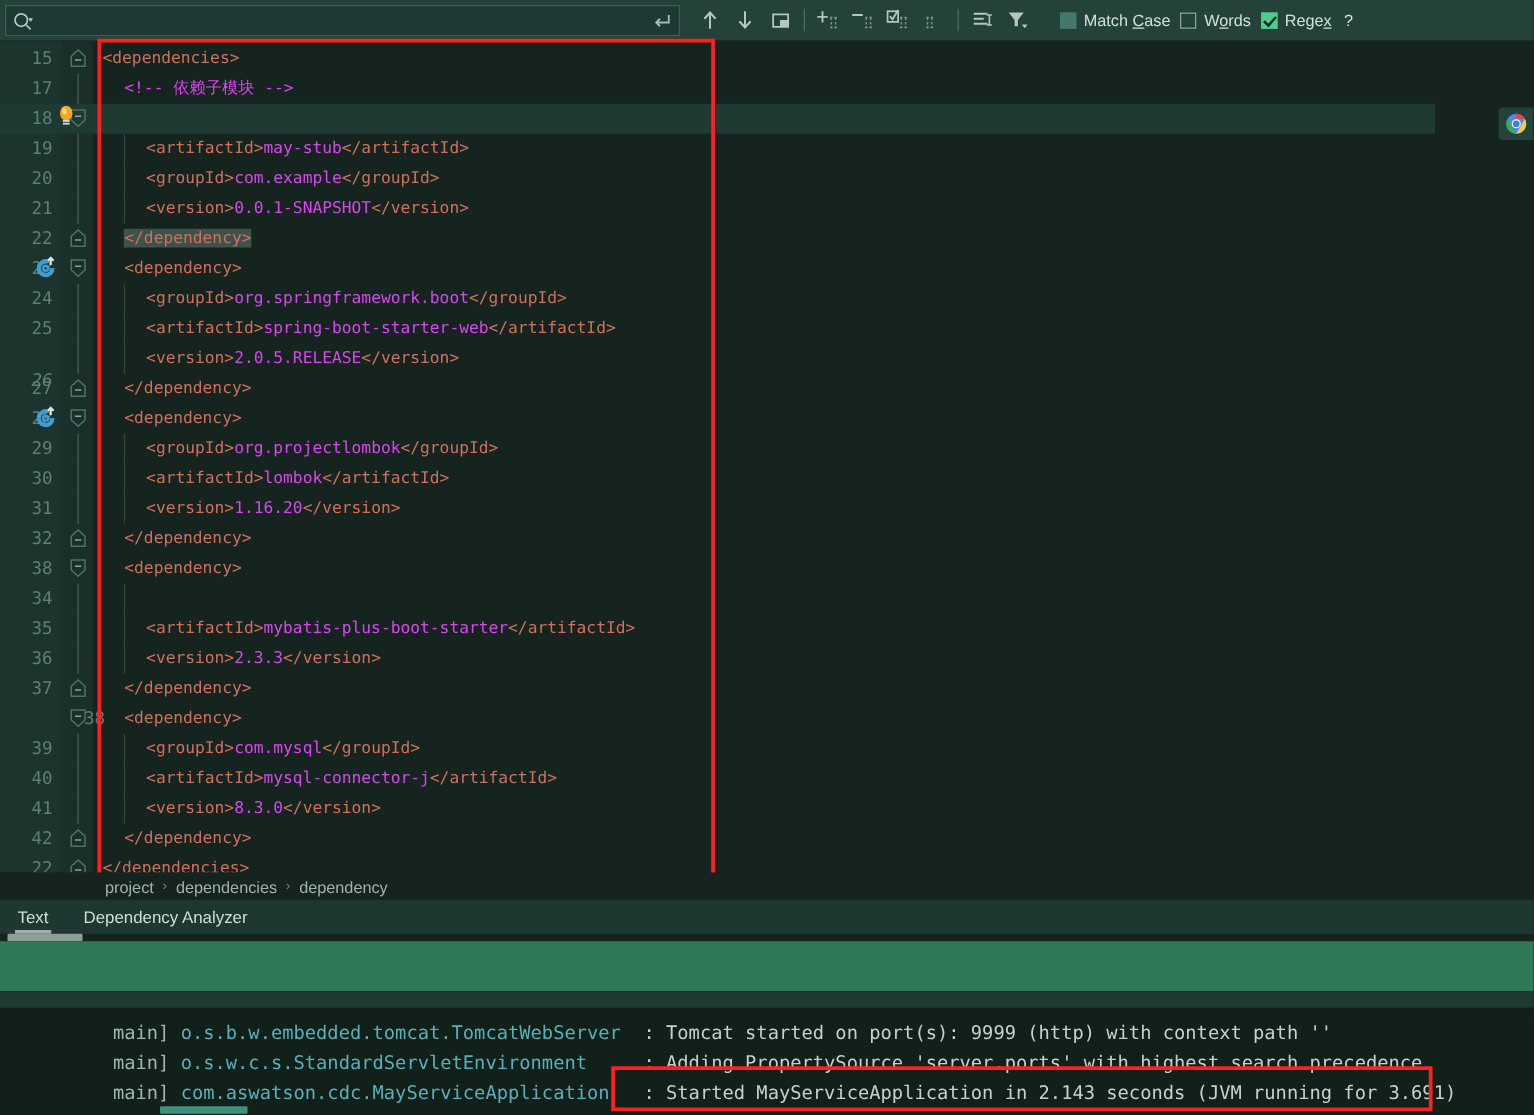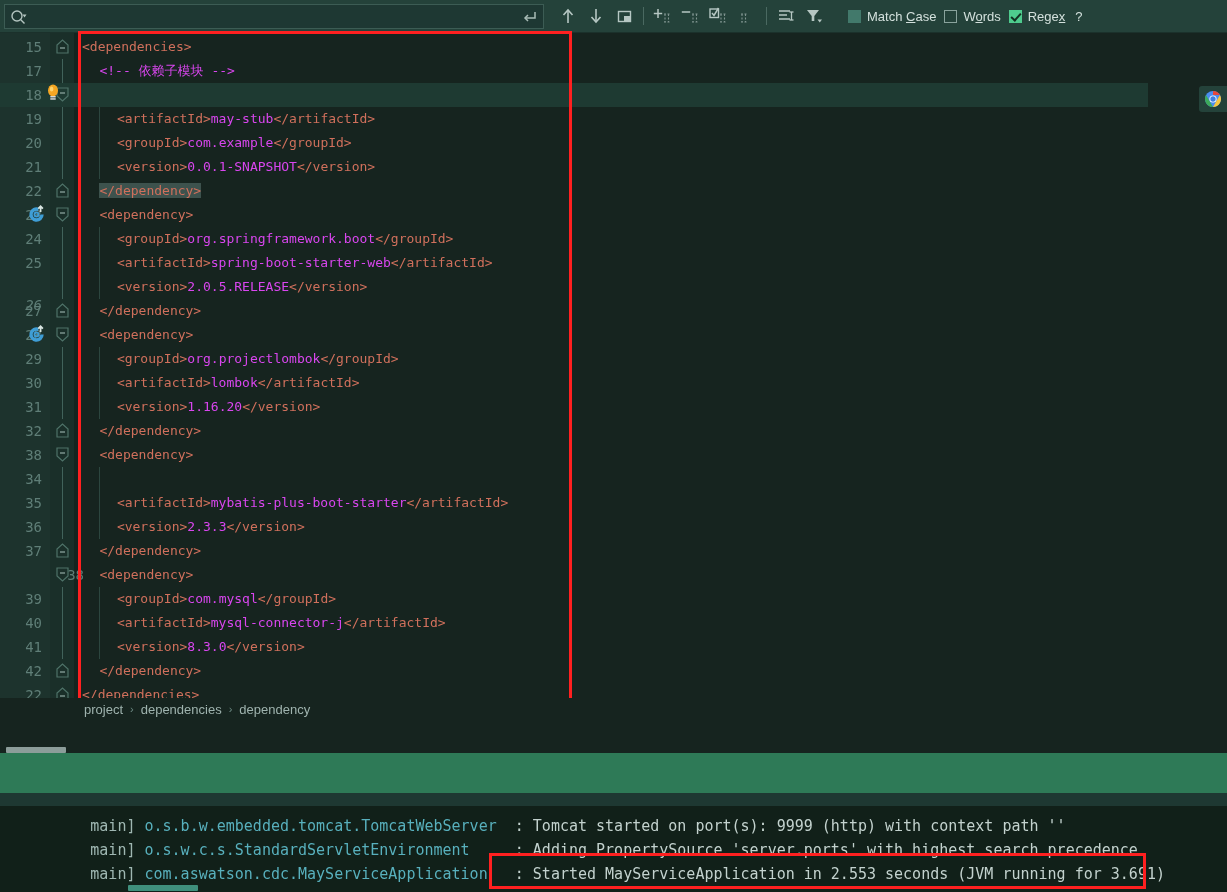--- a/index.html
+++ b/index.html
@@ -474,28 +474,36 @@
   <div class="annot" style="left:78px; top:31px; width:494px; height:674px;"></div>
 
   <div class="breadcrumb" id="breadcrumb">
       <span>project</span>
       <span class="crumb-sep">›</span>
       <span>dependencies</span>
       <span class="crumb-sep">›</span>
       <span>dependency</span>
     </div>
 
+  <div class="tabstrip">
+    <div class="tab active">
+      <span>Text</span>
+    </div>
+    <div class="tab">
+      <span>Dependency Analyzer</span>
+    </div>
+  </div>
   <div class="hthumb1"></div>
 
   <div class="greenband"></div>
   <div class="darkband"></div>
 
   <div class="console">
     <div id="console-content">
         <div class="cline" style="top: 8px; left: 0px;"><span class="c-thread">          main] </span><span class="c-logger">o.s.b.w.embedded.tomcat.TomcatWebServer  </span><span class="c-msg">: Tomcat started on port(s): 9999 (http) with context path ''</span></div>
         <div class="cline" style="top: 32px; left: 0px;"><span class="c-thread">          main] </span><span class="c-logger">o.s.w.c.s.StandardServletEnvironment     </span><span class="c-msg">: Adding PropertySource 'server.ports' with highest search precedence</span></div>
-        <div class="cline" style="top: 56px; left: 0px;"><span class="c-thread">          main] </span><span class="c-logger">com.aswatson.cdc.MayServiceApplication   </span><span class="c-msg">: Started MayServiceApplication in 2.553 seconds (JVM running for 3.691)</span></div>
+        <div class="cline" style="top: 56px; left: 0px;"><span class="c-thread">          main] </span><span class="c-logger">com.aswatson.cdc.MayServiceApplication   </span><span class="c-msg">: Started MayServiceApplication in 2.143 seconds (JVM running for 3.691)</span></div>
       </div>
   </div>
   <div class="annot" style="left:489px; top:853px; width:657px; height:36px;"></div>
   <div class="hthumb2"></div>
 
 </div>
 
 </body></html>

